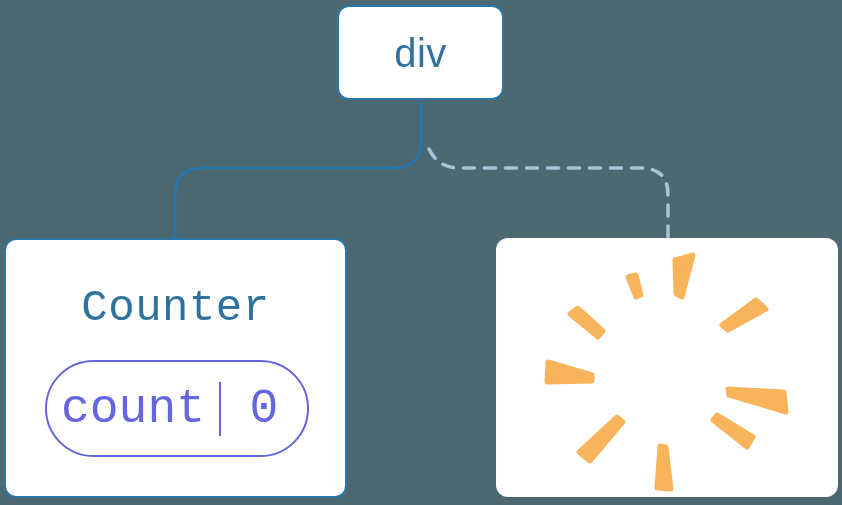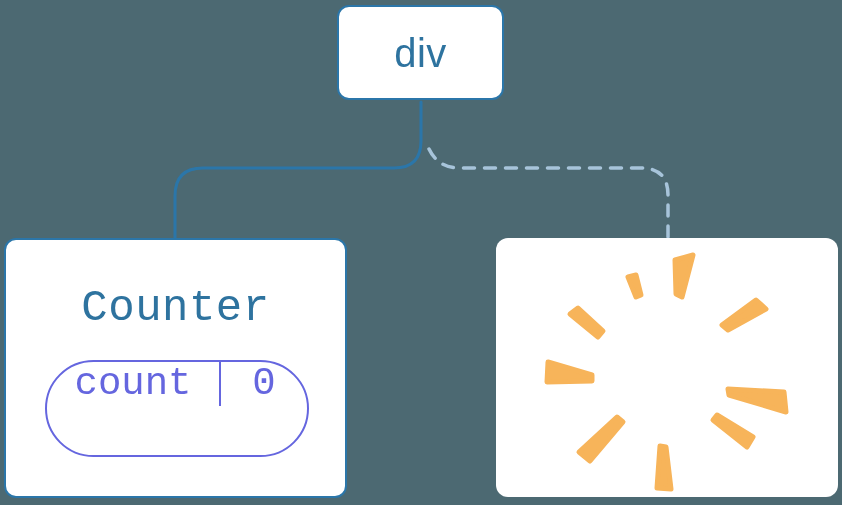--- a/index.html
+++ b/index.html
@@ -59,23 +59,23 @@
     position:absolute;left:0;top:46px;width:100%;
     text-align:center;
     color:var(--heading-text);
     font-size:44px;font-weight:500;line-height:1;
     letter-spacing:0.5px;
   }
   .state-pill{
     position:absolute;left:39px;top:120px;width:264px;height:97px;
     border:2px solid var(--state-accent);
     border-radius:48.5px;
-    display:flex;align-items:flex-start;
+    display:flex;align-items:center;
     color:var(--state-accent);
-    font-size:39px;font-weight:400;
+    font-size:48px;font-weight:400;
   }
   .pill-key{
     flex:0 0 174px;
     display:flex;align-items:center;justify-content:center;
     border-right:2px solid var(--state-accent);
   }
   .pill-value{
     flex:1;
     display:flex;align-items:center;justify-content:center;
   }

